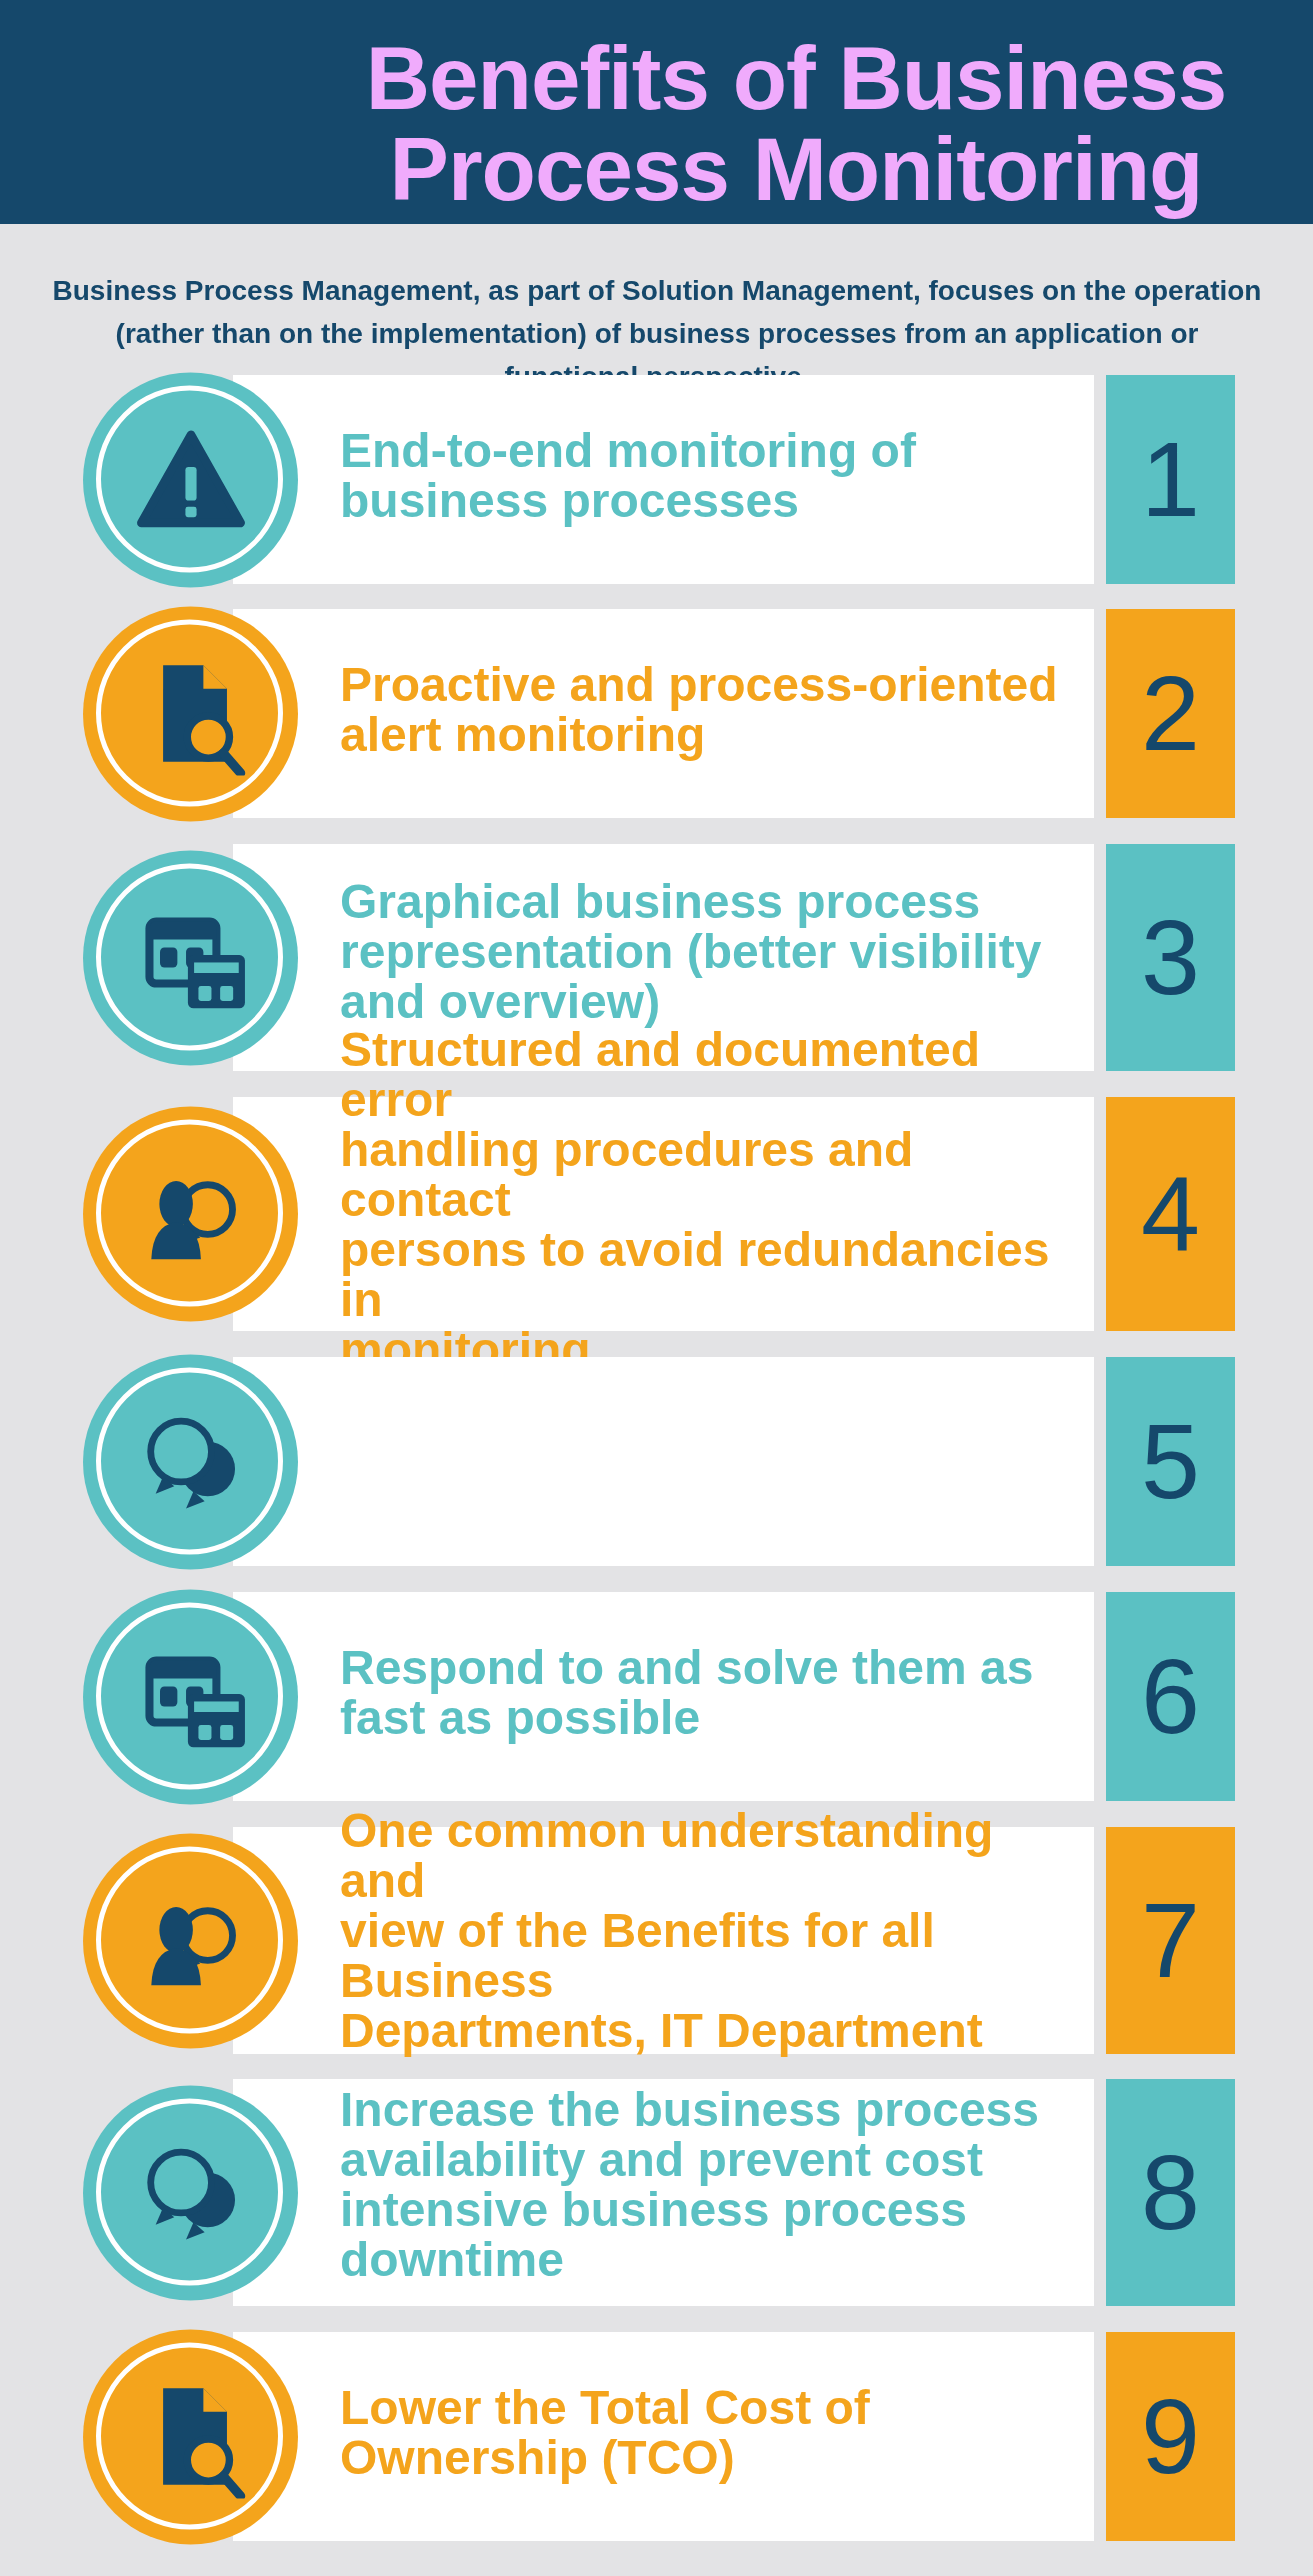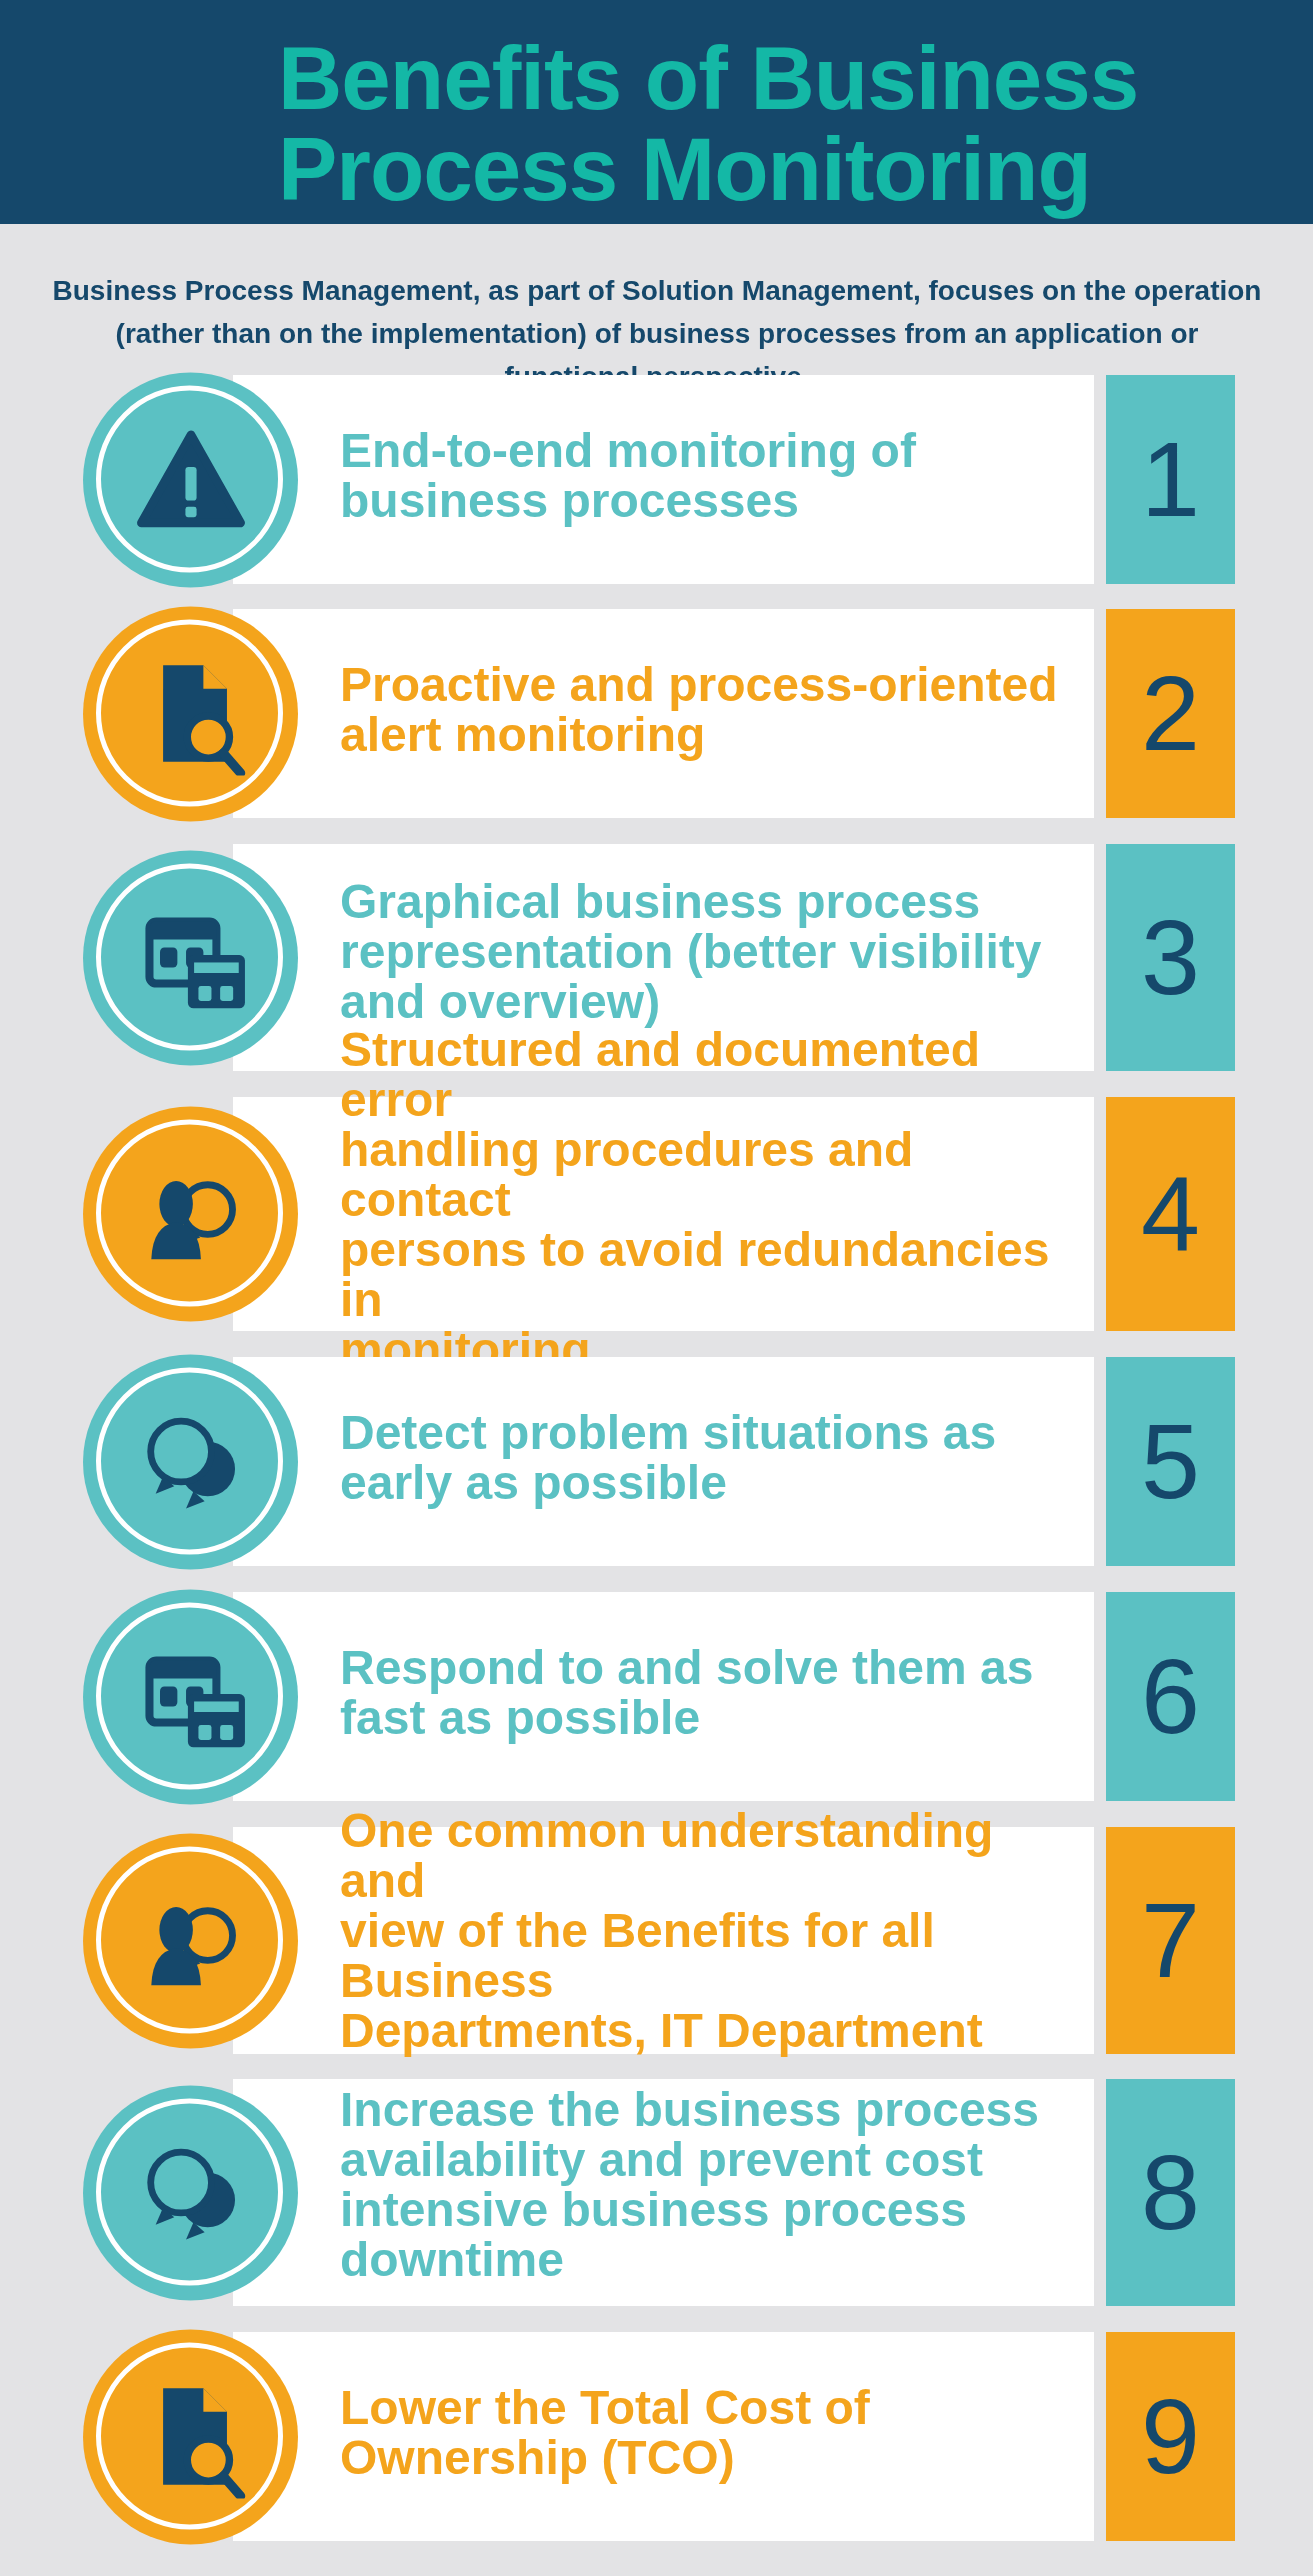--- a/index.html
+++ b/index.html
@@ -16,24 +16,24 @@
   }
   
   .header{
     position:absolute; left:0; top:0;
     width:1314px; height:224px;
     background:#15486B;
   }
   .title{
     position:absolute; left:278px; top:33px;
     width:1036px;
-    text-align:left;
+    text-align:center;
     font-size:89px; line-height:91px;
     font-weight:bold;
-    color:#14b8a6;
+    color:#f0abfc;
     white-space:pre-line;
     letter-spacing:-1px;
   }
   
   .intro{
     position:absolute; left:0; top:224px;
     width:1314px;
   }
   .intro-text{
     display:block;
@@ -185,22 +185,20 @@
         <path class="navy" d="M36 172 Q38 118 76 112 Q114 118 116 172 Z"></path>
       </svg>
     </div>
   </section>
 
   <section class="row teal h2" style="top:1357px">
     <div class="card"></div>
     <div class="numbar">
       <span class="num">5</span>
     </div>
-    <div class="rowtext">Detect problem situations as
-early as possible</div>
     <div class="circle">
       <div class="ring"></div>
       <svg class="icon" viewBox="0 0 200 200">
         <circle class="navy" cx="127" cy="112" r="44"></circle>
         <path class="navy" d="M104 148 l-12 28 l30 -12 Z"></path>
         <circle class="accent" cx="84" cy="84" r="49" stroke="#15486B" stroke-width="11"></circle>
         <path class="navy" d="M55 124 l-12 28 l30 -12 Z"></path>
       </svg>
     </div>
   </section>

